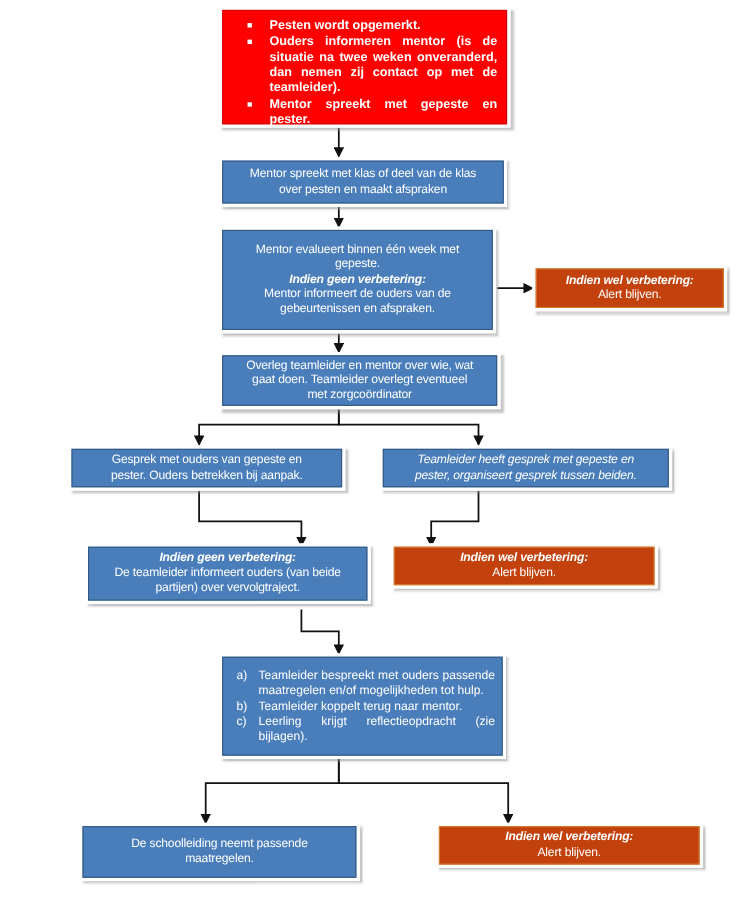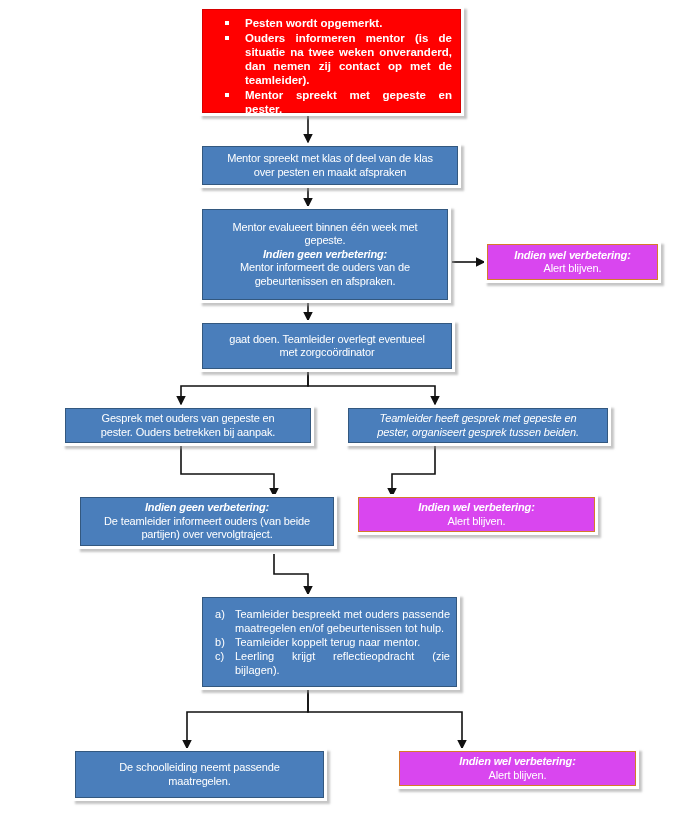--- a/index.html
+++ b/index.html
@@ -37,21 +37,21 @@
     display: flex;
     flex-direction: column;
     justify-content: center;
     padding: 3px 6px;
   }
   .node.blue .inner {
     background: #4a7ebb;
     border-color: #33587f;
   }
   .node.orange .inner {
-    background: #d946ef;
+    background: #c2410c;
     border-color: #d47b2a;
   }
   .node.red .inner {
     background: #ff0000;
     border-color: #d60000;
   }
   .txt {
     color: #ffffff;
     font-size: 11px;
     line-height: 13.5px;
@@ -186,20 +186,21 @@
 
   <div class="node orange" style="left:484px; top:241px; width:177px; height:42px;">
     <div class="inner">
       <div class="txt bolditalic">Indien wel verbetering:</div>
       <div class="txt">Alert blijven.</div>
     </div>
   </div>
 
   <div class="node blue" style="left:199px; top:320px; width:256px; height:52px;">
     <div class="inner">
+      <div class="txt">Overleg teamleider en mentor over wie, wat</div>
       <div class="txt">gaat doen. Teamleider overlegt eventueel</div>
       <div class="txt">met zorgcoördinator</div>
     </div>
   </div>
 
   <div class="node blue" style="left:62px; top:405px; width:252px; height:41px;">
     <div class="inner">
       <div class="txt">Gesprek met ouders van gepeste en</div>
       <div class="txt">pester. Ouders betrekken bij aanpak.</div>
     </div>
@@ -223,21 +224,21 @@
   <div class="node orange" style="left:355px; top:494px; width:243px; height:41px;">
     <div class="inner">
       <div class="txt bolditalic">Indien wel verbetering:</div>
       <div class="txt">Alert blijven.</div>
     </div>
   </div>
 
   <div class="node blue" style="left:199px; top:594px; width:261px; height:96px;">
     <div class="inner">
       <ol class="alpha">
-        <li>Teamleider bespreekt met ouders passende maatregelen en/of gebeurtenissen tot hulp.</li>
+        <li>Teamleider bespreekt met ouders passende maatregelen en/of mogelijkheden tot hulp.</li>
         <li>Teamleider koppelt terug naar mentor.</li>
         <li>Leerling krijgt reflectieopdracht (zie bijlagen).</li>
       </ol>
     </div>
   </div>
 
   <div class="node blue" style="left:72px; top:748px; width:255px; height:53px;">
     <div class="inner">
       <div class="txt">De schoolleiding neemt passende</div>
       <div class="txt">maatregelen.</div>

